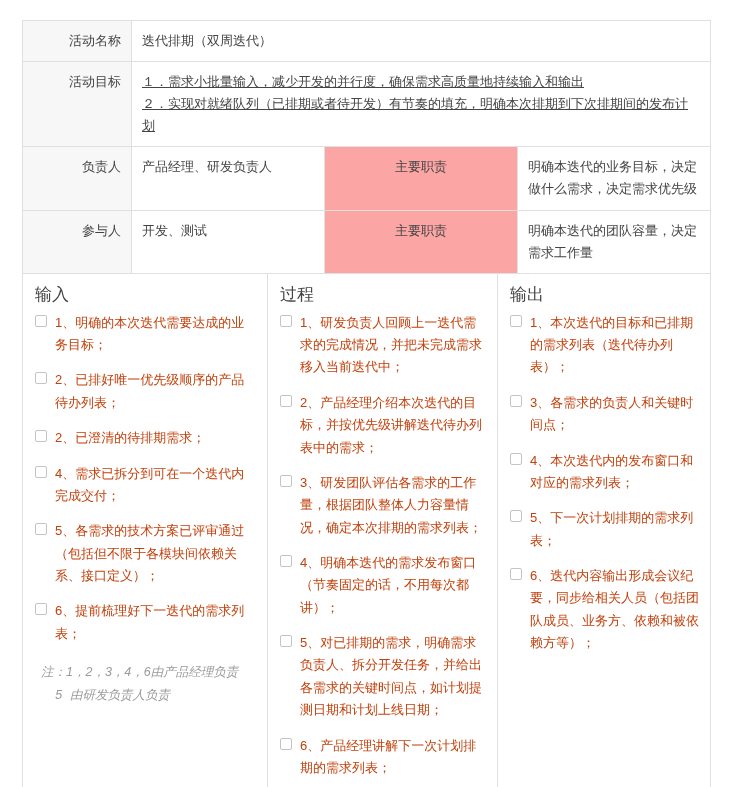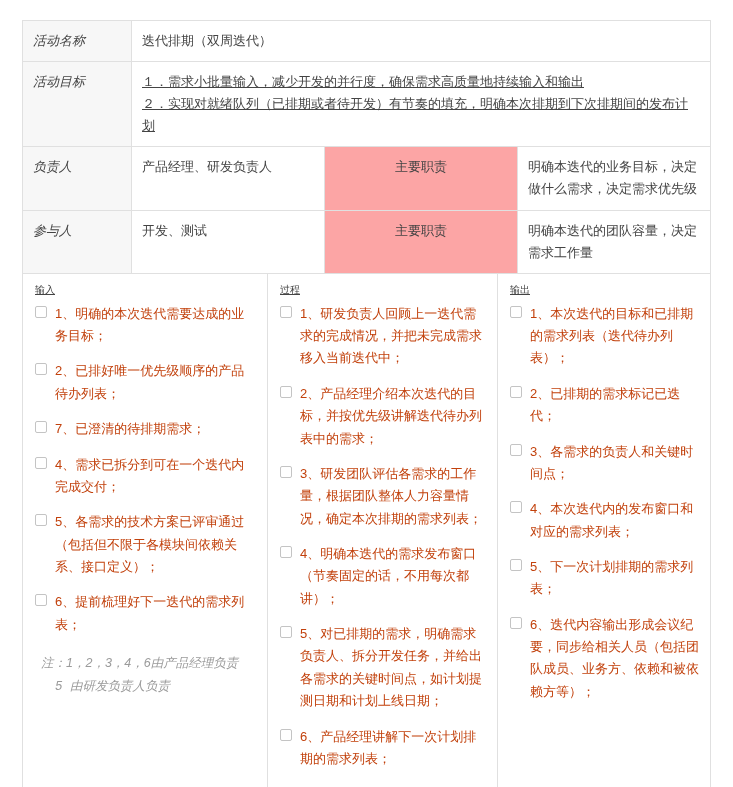--- a/index.html
+++ b/index.html
@@ -28,24 +28,23 @@
   table.meta td {
     border: 1px solid #e0e0e0;
     padding: 9px 10px;
     vertical-align: top;
     line-height: 1.7;
     font-size: 13px;
     color: #444;
   }
   td.label {
     background: #f7f7f7;
-    text-align: left;
+    text-align: right;
     width: 88px;
     color: #333;
-    font-style: italic;
   }
   td.label2 {
     background: #fca5a5;
     text-align: center;
     width: 72px;
     color: #333;
   }
   .goal-line {
     display: block;
     text-decoration: underline;
@@ -64,24 +63,23 @@
     box-sizing: border-box;
     border-right: 1px solid #e0e0e0;
     padding: 0;
   }
   .col:last-child { border-right: none; }
   .col-in { width: 245px; }
   .col-proc { width: 230px; }
   .col-out { width: 212px; }
   .col-head {
     padding: 9px 10px 6px 12px;
-    font-size: 10px;
+    font-size: 17px;
     color: #444;
     border-bottom: none;
-    text-decoration: underline;
   }
   .col-body {
     padding: 0 10px 14px 12px;
   }
   ul.tasks {
     list-style: none;
     margin: 0;
     padding: 0;
   }
   ul.tasks li {
@@ -147,21 +145,21 @@
     </table>
 
   <div class="cols">
 
     <div class="col col-in">
       <div class="col-head">输入</div>
       <div class="col-body">
         <ul class="tasks">
           <li><span class="cb"></span><span>1、明确的本次迭代需要达成的业务目标；</span></li>
           <li><span class="cb"></span><span>2、已排好唯一优先级顺序的产品待办列表；</span></li>
-          <li><span class="cb"></span><span>7、已澄清的待排期需求；</span></li>
+          <li><span class="cb"></span><span>2、已澄清的待排期需求；</span></li>
           <li><span class="cb"></span><span>4、需求已拆分到可在一个迭代内完成交付；</span></li>
           <li><span class="cb"></span><span>5、各需求的技术方案已评审通过（包括但不限于各模块间依赖关系、接口定义）；</span></li>
           <li><span class="cb"></span><span>6、提前梳理好下一迭代的需求列表；</span></li>
         </ul>
         <div class="note">
           <span>注：1，2，3，4，6由产品经理负责</span>
           <span class="l2">5 由研发负责人负责</span>
         </div>
       </div>
     </div>
@@ -178,21 +176,20 @@
           <li><span class="cb"></span><span>6、产品经理讲解下一次计划排期的需求列表；</span></li>
         </ul>
       </div>
     </div>
 
     <div class="col col-out">
       <div class="col-head">输出</div>
       <div class="col-body">
         <ul class="tasks">
           <li><span class="cb"></span><span>1、本次迭代的目标和已排期的需求列表（迭代待办列表）；</span></li>
-          <li><span class="cb"></span><span>2、已排期的需求标记已迭代；</span></li>
           <li><span class="cb"></span><span>3、各需求的负责人和关键时间点；</span></li>
           <li><span class="cb"></span><span>4、本次迭代内的发布窗口和对应的需求列表；</span></li>
           <li><span class="cb"></span><span>5、下一次计划排期的需求列表；</span></li>
           <li><span class="cb"></span><span>6、迭代内容输出形成会议纪要，同步给相关人员（包括团队成员、业务方、依赖和被依赖方等）；</span></li>
         </ul>
       </div>
     </div>
 
   </div>
 </div>

